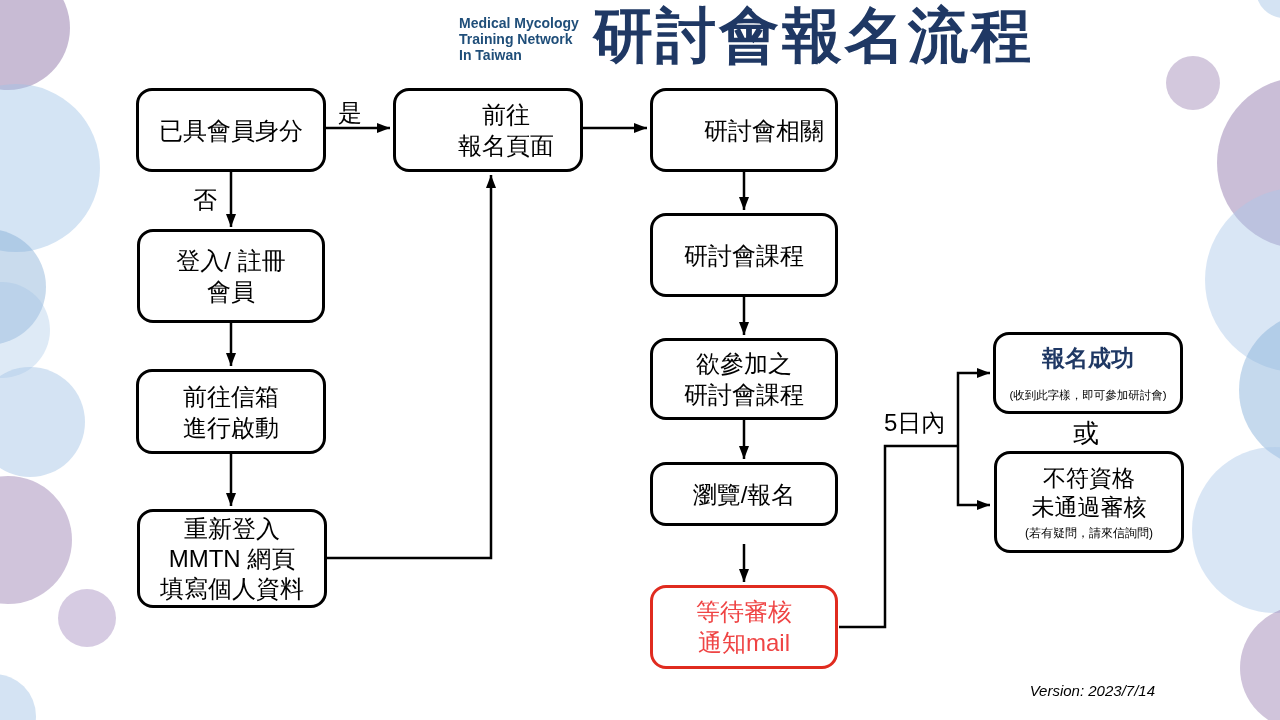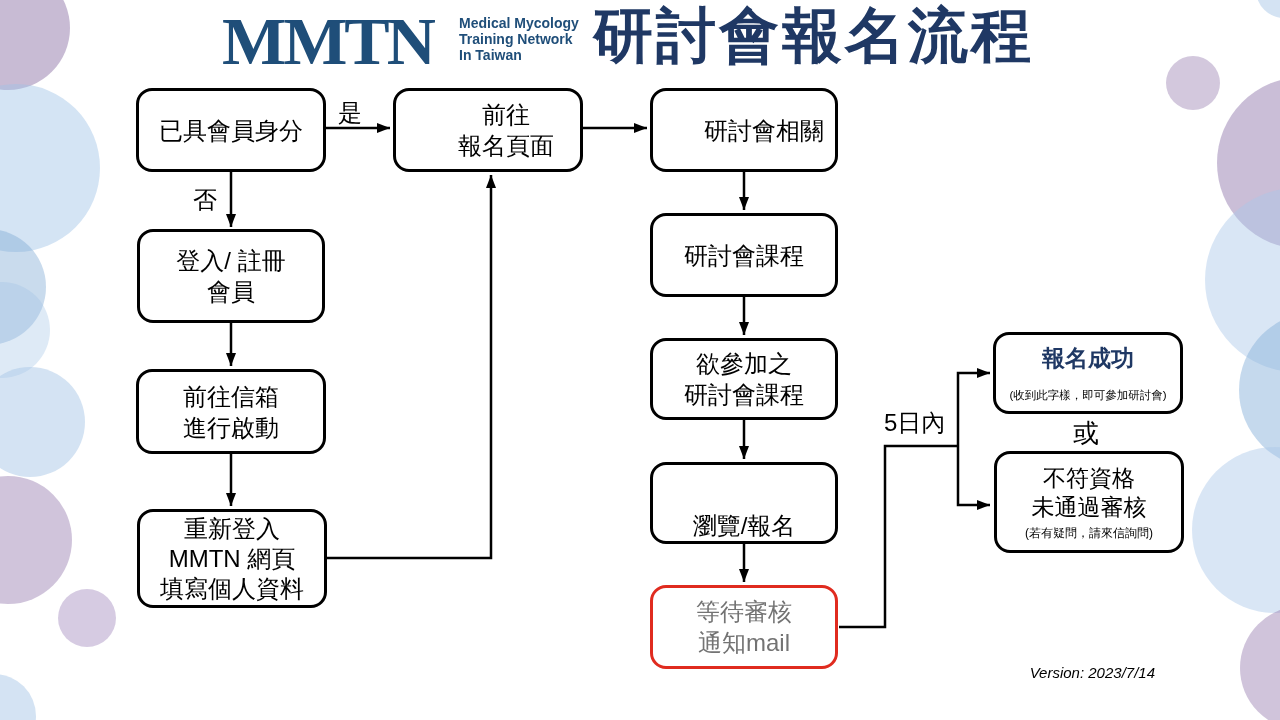--- a/index.html
+++ b/index.html
@@ -17,46 +17,46 @@
   #slide-title{position:absolute;left:593px;top:-4px;font-size:60px;font-weight:900;
     letter-spacing:3px;color:#1F3864;}
 
   
   #connectors{position:absolute;left:0;top:0;z-index:2;}
 
   
   .node{position:absolute;z-index:3;background:#fff;border:3px solid #000;border-radius:16px;
     display:flex;flex-direction:column;align-items:center;justify-content:center;
     text-align:center;font-size:24px;line-height:31px;color:#000;box-sizing:border-box;}
-  .node.red{border-color:#E02B1F;color:#737373;}
+  .node.red{border-color:#E02B1F;color:#ef4444;}
   #n-member-check{left:136px;top:88px;width:190px;height:84px;}
   #n-goto-registration{left:393px;top:88px;width:190px;height:84px;padding-left:36px;}
   #n-seminar-related{left:650px;top:88px;width:188px;height:84px;padding-left:40px;}
   #n-login-register{left:137px;top:229px;width:188px;height:94px;}
   #n-seminar-courses{left:650px;top:213px;width:188px;height:84px;}
   #n-goto-mailbox{left:136px;top:369px;width:190px;height:85px;}
   #n-desired-course{left:650px;top:338px;width:188px;height:82px;}
-  #n-browse-register{left:650px;top:462px;width:188px;height:82px;justify-content:flex-end;}
+  #n-browse-register{left:650px;top:462px;width:188px;height:64px;}
   #n-relogin{left:137px;top:509px;width:190px;height:99px;line-height:30px;}
   #n-wait-review{left:650px;top:585px;width:188px;height:84px;}
   #n-success{left:993px;top:332px;width:190px;height:82px;}
   #n-not-qualified{left:994px;top:451px;width:190px;height:102px;}
   .k-title{font-size:23px;font-weight:bold;color:#1F3864;line-height:28px;}
   .k-note{font-size:11.5px;color:#000;line-height:15px;margin-top:16px;}
   .l-line{font-size:23px;line-height:29px;color:#000;}
   .l-note{font-size:12px;line-height:16px;margin-top:3px;color:#000;}
 
   
   .edge-label{position:absolute;z-index:4;font-size:24px;color:#000;}
   #lbl-yes{left:338px;top:97px;}
   #lbl-no{left:193px;top:184px;}
   #lbl-5days{left:884px;top:407px;}
   #lbl-or{left:1060px;top:416px;width:52px;text-align:center;font-size:26px;}
 
-  #version{position:absolute;left:1005px;top:664px;width:150px;text-align:right;
+  #version{position:absolute;left:1005px;top:682px;width:150px;text-align:right;
     font-size:15px;font-style:italic;color:#000;z-index:4;}
 </style>
 </head>
 <body>
 
 <div id="slide">
 
   <div class="decor" style="left:-54px;top:-34px;width:124px;height:124px;background:rgba(146,120,170,0.50);"></div>
   <div class="decor" style="left:-68px;top:84px;width:168px;height:168px;background:rgba(160,195,230,0.45);"></div>
   <div class="decor" style="left:-70px;top:229px;width:116px;height:116px;background:rgba(120,165,210,0.40);"></div>
@@ -66,21 +66,20 @@
   <div class="decor" style="left:58px;top:589px;width:58px;height:58px;background:rgba(165,140,190,0.45);"></div>
   <div class="decor" style="left:-48px;top:674px;width:84px;height:84px;background:rgba(170,200,232,0.50);"></div>
   <div class="decor" style="left:1256px;top:-38px;width:56px;height:56px;background:rgba(170,200,232,0.50);"></div>
   <div class="decor" style="left:1166px;top:56px;width:54px;height:54px;background:rgba(150,125,175,0.42);"></div>
   <div class="decor" style="left:1217px;top:77px;width:172px;height:172px;background:rgba(150,125,175,0.50);"></div>
   <div class="decor" style="left:1205px;top:188px;width:184px;height:184px;background:rgba(170,200,232,0.45);"></div>
   <div class="decor" style="left:1239px;top:312px;width:156px;height:156px;background:rgba(140,180,220,0.50);"></div>
   <div class="decor" style="left:1192px;top:447px;width:166px;height:166px;background:rgba(170,200,232,0.45);"></div>
   <div class="decor" style="left:1240px;top:606px;width:124px;height:124px;background:rgba(150,125,175,0.45);"></div>
 
-  <div id="logo-mmtn">MMTN</div>
   <div id="logo-tagline">
     <div>Medical Mycology</div>
     <div>Training Network</div>
     <div>In Taiwan</div>
   </div>
   <div id="slide-title">研討會報名流程</div>
 
   <svg id="connectors" width="1280" height="720" viewBox="0 0 1280 720">
     <defs>
       <marker id="arrow" markerUnits="userSpaceOnUse" markerWidth="14" markerHeight="12" refX="13" refY="5" orient="auto">

